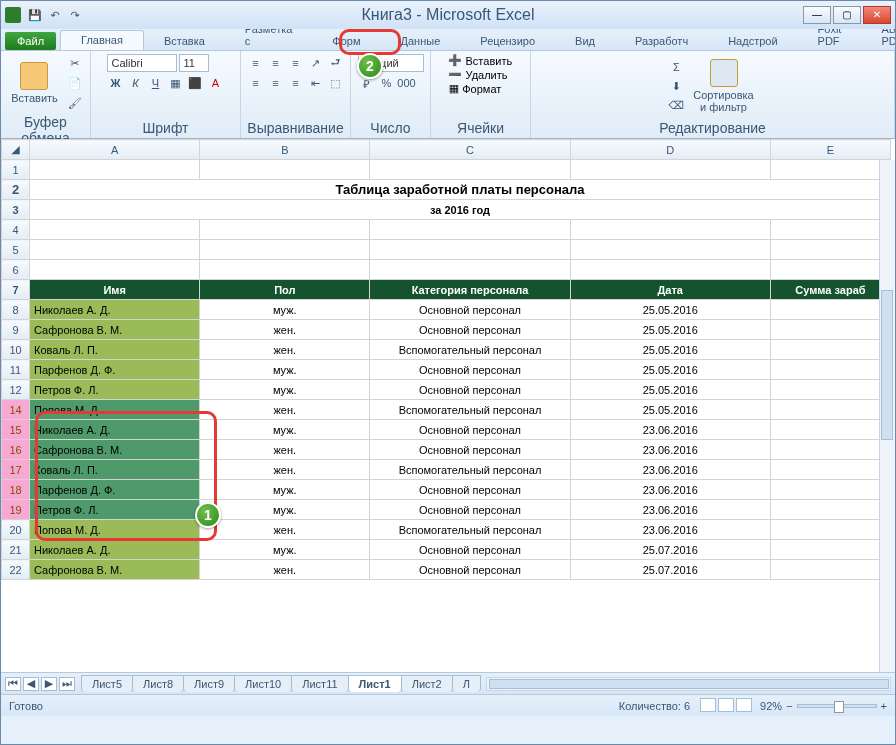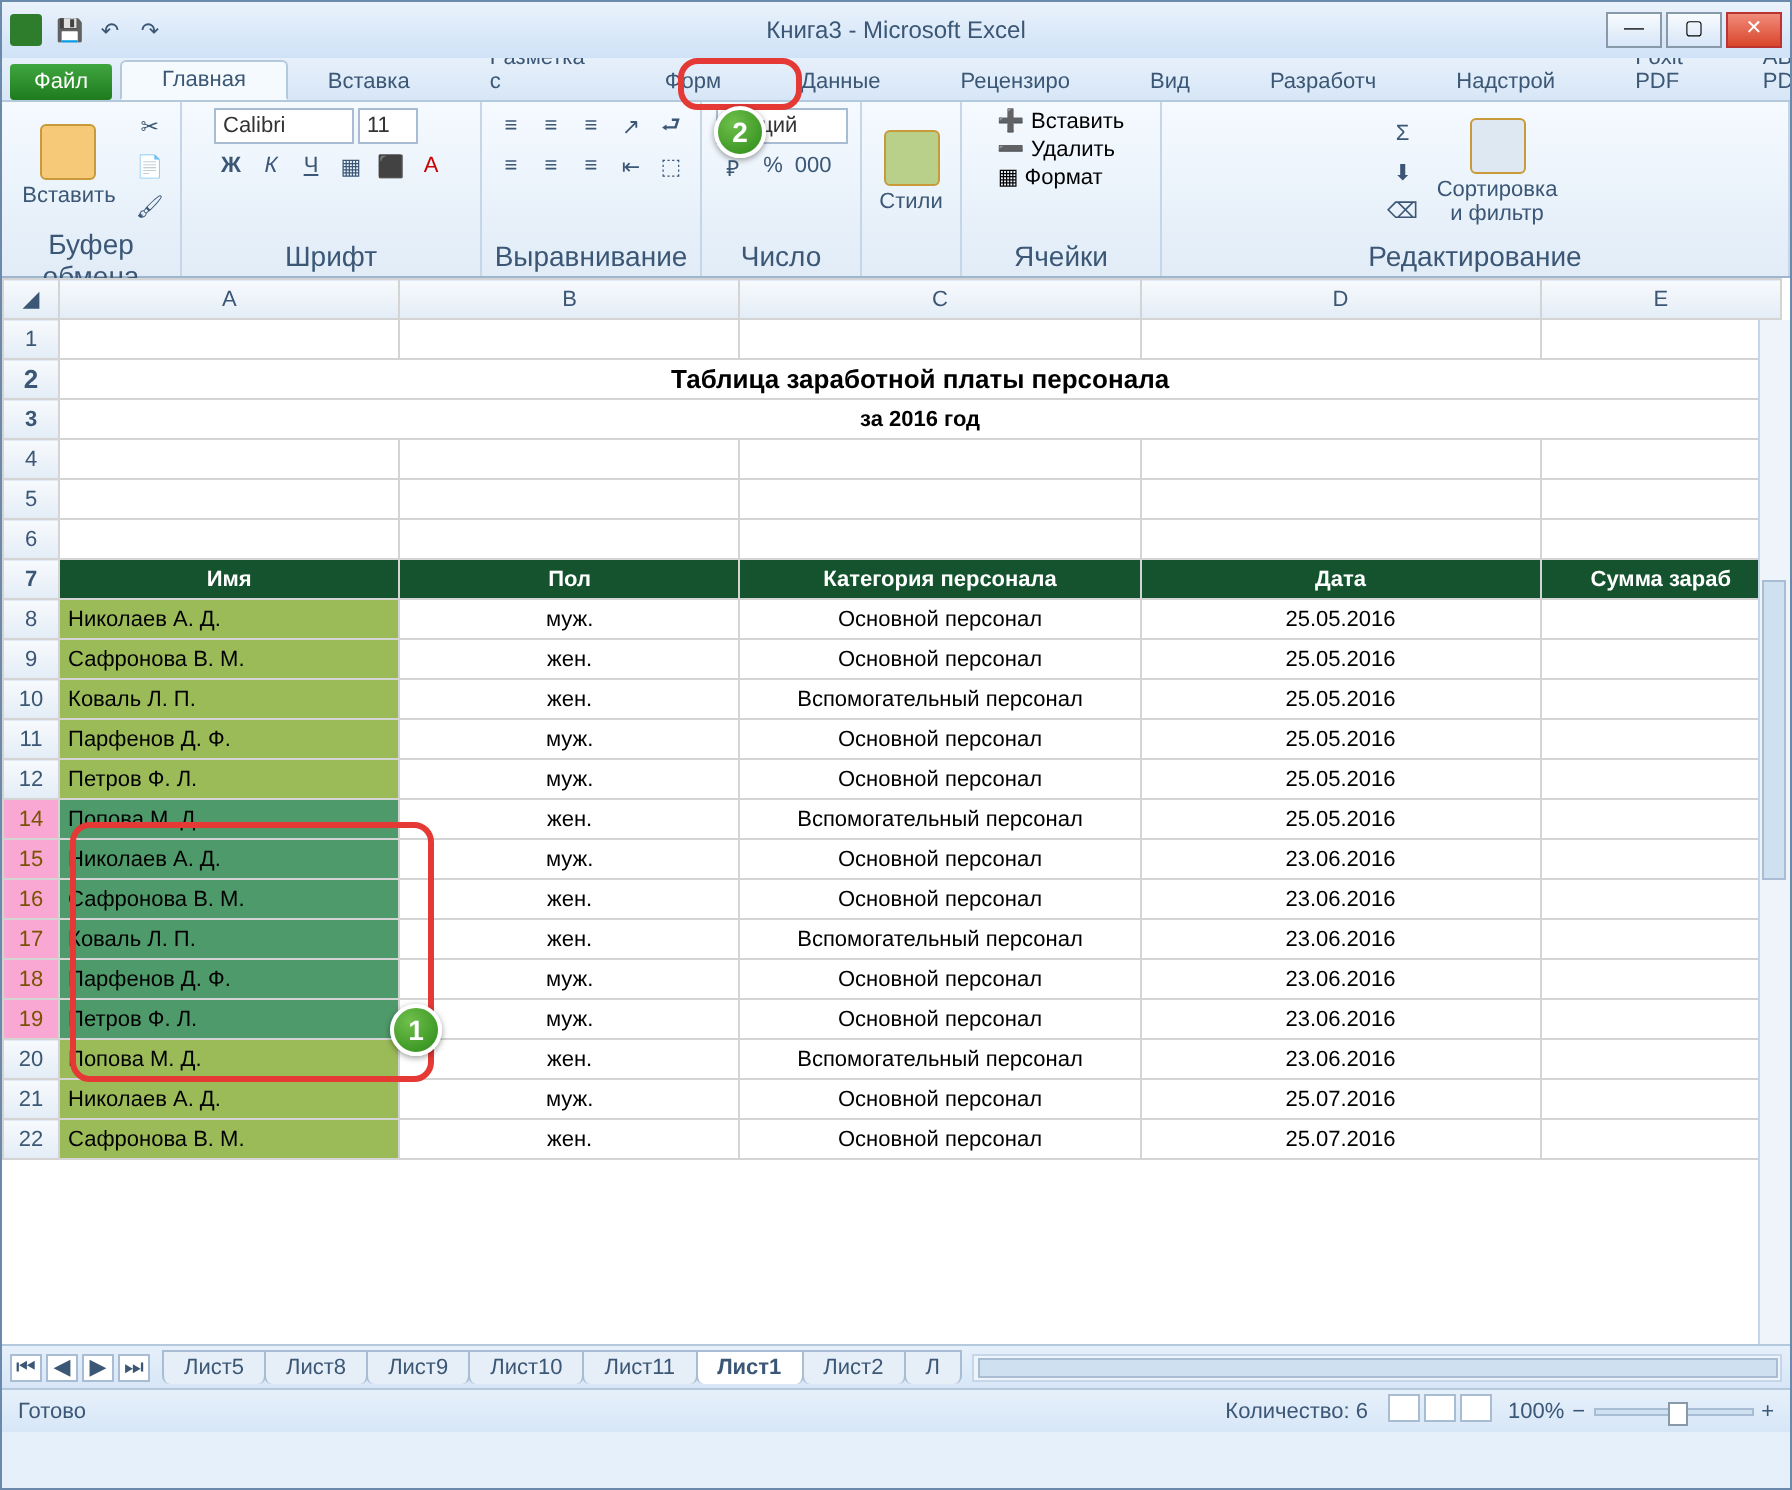--- a/index.html
+++ b/index.html
@@ -1,20 +1,20 @@
 <!DOCTYPE html>
 <html><head>
 <meta charset="utf-8">
 <style>
 *{box-sizing:border-box;margin:0;padding:0;font-family:Tahoma,Segoe UI,Arial,sans-serif;font-size:11px;}
 body{background:#fff;color:#000;user-select:none;}
 .window{width:896px;height:745px;border:1px solid #6b8aab;position:relative;overflow:hidden;background:#e6f0fa;}
 .titlebar{height:28px;background:linear-gradient(#eaf2fb,#cfe2f7);display:flex;align-items:center;padding:0 4px;position:relative;}
 .titlebar .excel-icon{width:16px;height:16px;background:#2d7d2d;display:inline-block;border-radius:2px;}
-.titlebar .title{position:absolute;left:50%;transform:translateX(-50%);color:#3b5775;font-size:12px;}
+.titlebar .title{position:absolute;left:50%;transform:translateX(-50%);color:#3b5775;font-size:16px;}
 .wincontrols{margin-left:auto;display:flex;gap:2px;}
 .wincontrols button{width:28px;height:18px;border:1px solid #89a;background:linear-gradient(#f8fbff,#d7e6f7);font-size:10px;line-height:1;}
 .wincontrols .close{background:linear-gradient(#f08b7a,#d9462b);color:#fff;border-color:#b33;}
 .qat{display:flex;gap:4px;margin-left:6px;}
 .qat span{width:16px;height:16px;display:inline-flex;align-items:center;justify-content:center;color:#3b5775;}
 .ribbon-tabs{height:22px;background:linear-gradient(#e6f0fa,#d7e6f7);display:flex;align-items:flex-end;padding:0 4px;border-bottom:1px solid #b5c9dd;}
 .ribbon-tabs .tab{padding:3px 20px;color:#3b5775;cursor:pointer;}
 .ribbon-tabs .file{background:linear-gradient(#3fa63f,#1e7b1e);color:#fff;border-radius:2px;padding:3px 12px;margin-right:4px;}
 .ribbon-tabs .active{background:#f5faff;border:1px solid #b5c9dd;border-bottom:1px solid #f5faff;border-radius:3px 3px 0 0;}
 .ribbon-tabs .help{margin-left:auto;display:flex;gap:6px;color:#3b5775;}
@@ -167,29 +167,20 @@
       <div class="body" style="flex-direction:column;gap:2px;align-items:flex-start">
         <span class="combo" style="width:66px">Общий</span>
         <div style="display:flex;gap:2px">
           <span class="small-btn">₽</span>
           <span class="small-btn">%</span>
           <span class="small-btn">000</span>
         </div>
       </div>
       <div class="lbl">Число</div>
     </div>
-    <div class="rgroup" style="width:50px">
-      <div class="body">
-        <div class="big-btn">
-          <div class="ico" style="background:#b9d08b"></div>
-          <span>Стили</span>
-        </div>
-      </div>
-      <div class="lbl">&nbsp;</div>
-    </div>
     <div class="rgroup" style="width:100px">
       <div class="body" style="flex-direction:column;gap:1px;align-items:flex-start">
         <div style="display:flex;align-items:center;gap:3px">
             <span>➕</span>
             <span>Вставить</span>
           </div>
         <div style="display:flex;align-items:center;gap:3px">
             <span>➖</span>
             <span>Удалить</span>
           </div>
@@ -427,21 +418,21 @@
         <div class="thumb"></div>
       </div>
   </div>
 
   <div class="statusbar">
     <span>Готово</span>
     <div class="right">
       <span><span>Количество:</span> <span>6</span></span>
       <div class="views"><span></span><span></span><span></span></div>
       <div class="zoom-ctrl">
-        <span>100%</span>
+        <span>92%</span>
         <span>−</span>
         <div class="slider"></div>
         <span>+</span>
       </div>
     </div>
   </div>
 
   <div class="callout callout-2"></div>
   <div class="badge badge-2">2</div>
   <div class="callout callout-1"></div>

